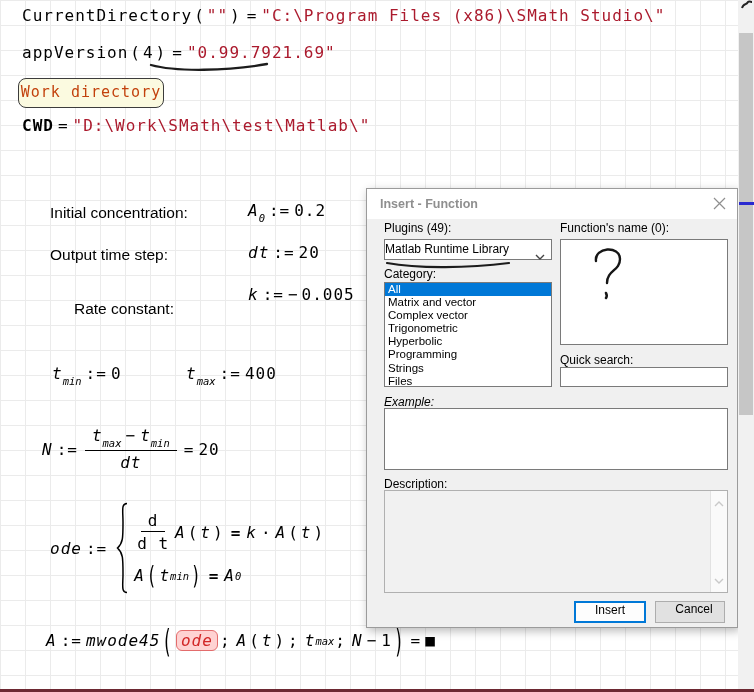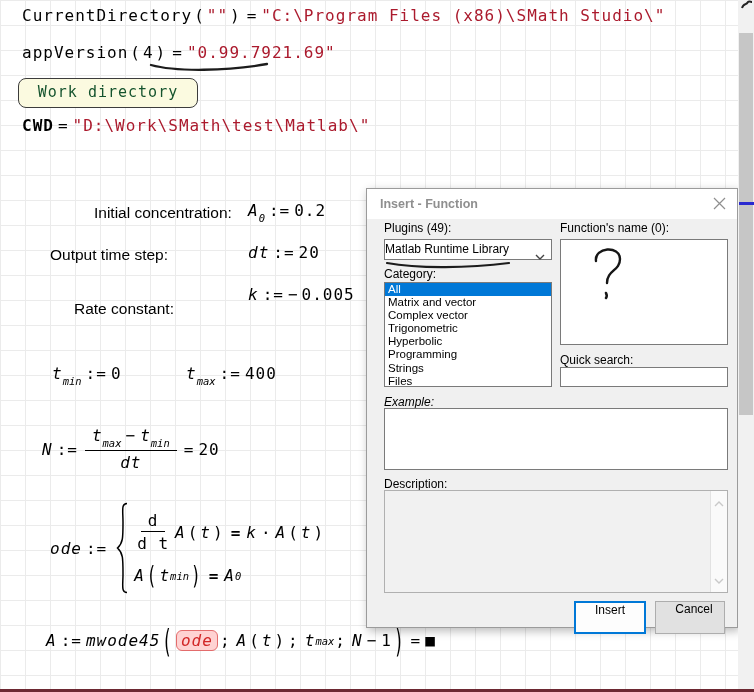--- a/index.html
+++ b/index.html
@@ -26,24 +26,24 @@
   .medp { display:inline-block; transform:scaleY(1.5); transform-origin:center; font-weight:300; padding:0 2px; }
   .lbltxt { font-family:"Liberation Sans", sans-serif; font-size:15.5px; color:#000; letter-spacing:0; }
 
   .frac { display:inline-flex; flex-direction:column; align-items:center; vertical-align:middle; margin:0 3px; }
   .fnum { border-bottom:1.5px solid #000; padding:0 7px 1px; text-align:center; }
   .fden { padding-top:2px; text-align:center; }
 
   .flexrow { display:flex; align-items:center; }
   .odecol  { display:flex; flex-direction:column; gap:13px; margin-left:2px; }
 
-  .workdir { position:absolute; left:18px; top:78px; width:180px; height:30px;
+  .workdir { position:absolute; left:18px; top:78px; width:146px; height:30px;
     background:#fbfae0; border:1.6px solid #3c3c3c; border-radius:8px;
     font-family:"DejaVu Sans Mono", monospace; font-size:15px; letter-spacing:1px;
-    color:#14532d; text-align:center; line-height:27px; cursor:pointer; }
+    color:#c2410c; text-align:center; line-height:27px; cursor:pointer; }
 
   .odebox { display:inline-block; background:#ffd2d2; border:1.5px solid #e36c6c; border-radius:6px;
     padding:0 4px; color:#d22626; font-style:italic; margin:0 1px; }
 
   .ph-square { font-style:normal; }
 
   .annot { position:absolute; pointer-events:none; }
 
   
   .dialog { position:absolute; left:366px; top:188px; width:372px; height:440px;
@@ -65,21 +65,21 @@
   .qinput { position:absolute; left:193px; top:178px; width:168px; height:20px; background:#fff;
     border:1px solid #7a7a7a; font-size:12px; padding:0 4px; }
   .exbox { position:absolute; left:17px; top:219px; width:344px; height:62px; background:#fff;
     border:1px solid #7a7a7a; }
   .descbox { position:absolute; left:17px; top:301px; width:344px; height:103px; background:#f1f1f1;
     border:1px solid #b0b0b0; }
   .vscroll { position:absolute; right:0; top:0; width:17px; height:100%; background:#fafafa;
     border-left:1px solid #e2e2e2; }
   .vscroll .up { position:absolute; top:5px; left:3px; }
   .vscroll .dn { position:absolute; bottom:5px; left:3px; }
-  .btn { position:absolute; top:412px; height:33px; font-size:12px; text-align:center; cursor:pointer;
+  .btn { position:absolute; top:412px; height:22px; font-size:12px; text-align:center; cursor:pointer;
     font-family:"Liberation Sans", sans-serif; }
   .btn-insert { left:207px; width:72px; background:#fdfdfd; border:2px solid #0078d7; }
   .btn-cancel { left:288px; width:70px; background:#e1e1e1; border:1px solid #adadad;padding-left:8px; }
 
   
   .app-scrollbar { position:absolute; right:0; top:0; width:16px; height:692px; background:#f1f1f1; }
   .app-scrollbar .thumb { position:absolute; left:1px; top:33px; width:14px; height:382px; background:#c6c6c6; }
   .blue-mark { position:absolute; left:739px; top:202px; width:15px; height:3px; background:#2a2ad0; }
   .bottom-bar { position:absolute; left:0; bottom:0; width:754px; height:3px; background:#6d2832; }
 </style>
@@ -101,21 +101,21 @@
     </svg>
 
     <div class="workdir">
       <span>Work directory</span>
     </div>
 
     <div class="expr" style="left:22px; top:116px;">
       <span style="font-weight:700;">CWD</span><span class="mop">=</span><span class="red">"D:\Work\SMath\test\Matlab\"</span>
     </div>
 
-    <div class="expr lbltxt" style="left:50px; top:204px;padding-left:44px;"><span>Initial concentration:</span></div>
+    <div class="expr lbltxt" style="left:50px; top:204px;"><span>Initial concentration:</span></div>
     <div class="expr" style="left:248px; top:201px;">
       <span class="mvar">A</span><span class="msub">0</span><span class="mop">:=</span><span>0.2</span>
     </div>
 
     <div class="expr lbltxt" style="left:50px; top:246px;"><span>Output time step:</span></div>
     <div class="expr" style="left:248px; top:243px;">
       <span class="mvar">dt</span><span class="mop">:=</span><span>20</span>
     </div>
 
     <div class="expr lbltxt" style="left:50px; top:300px;padding-left:24px;"><span>Rate constant:</span></div>

